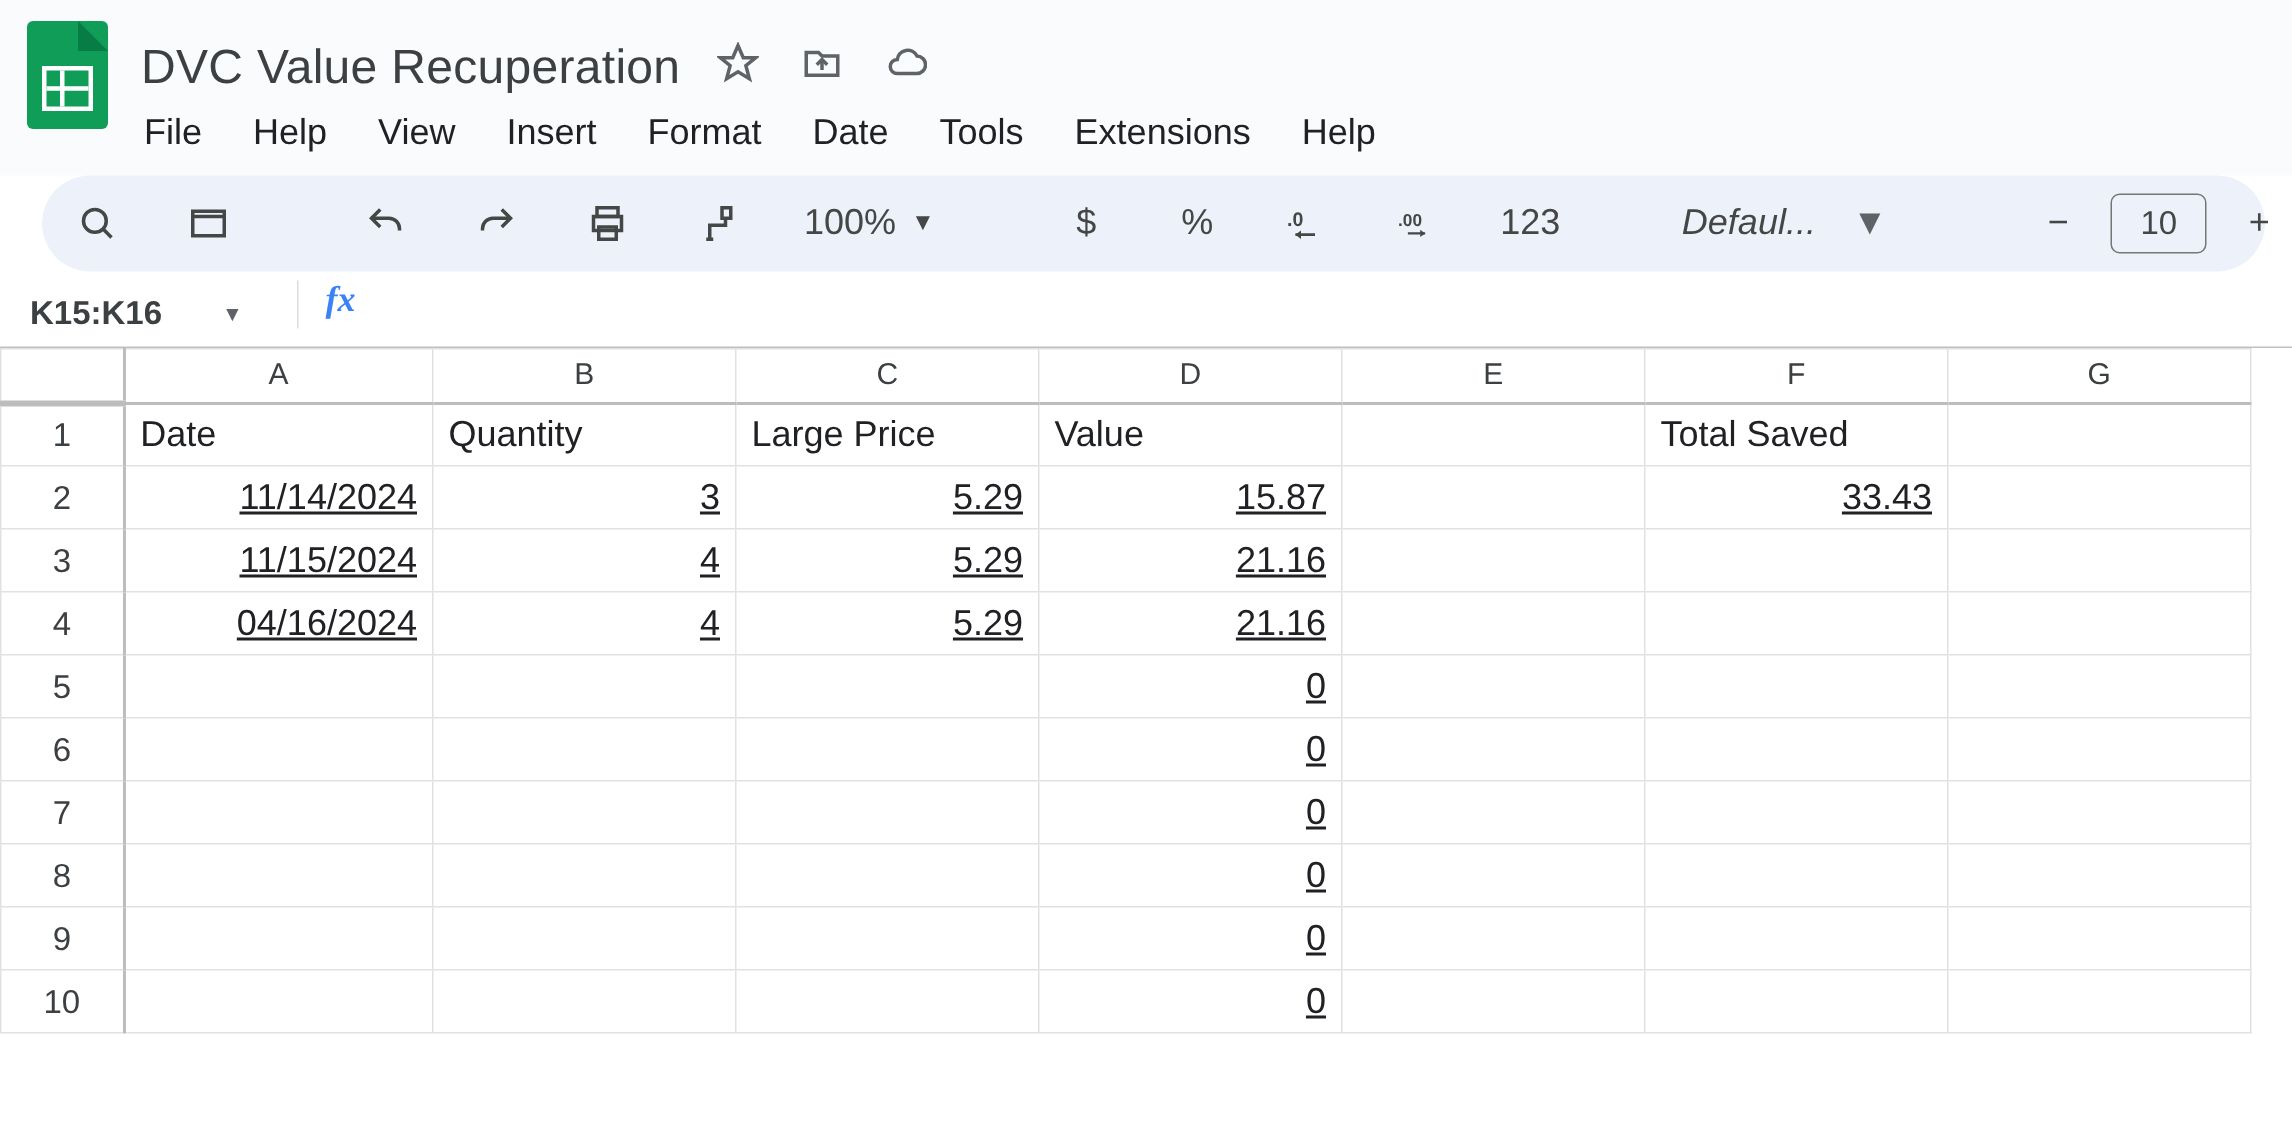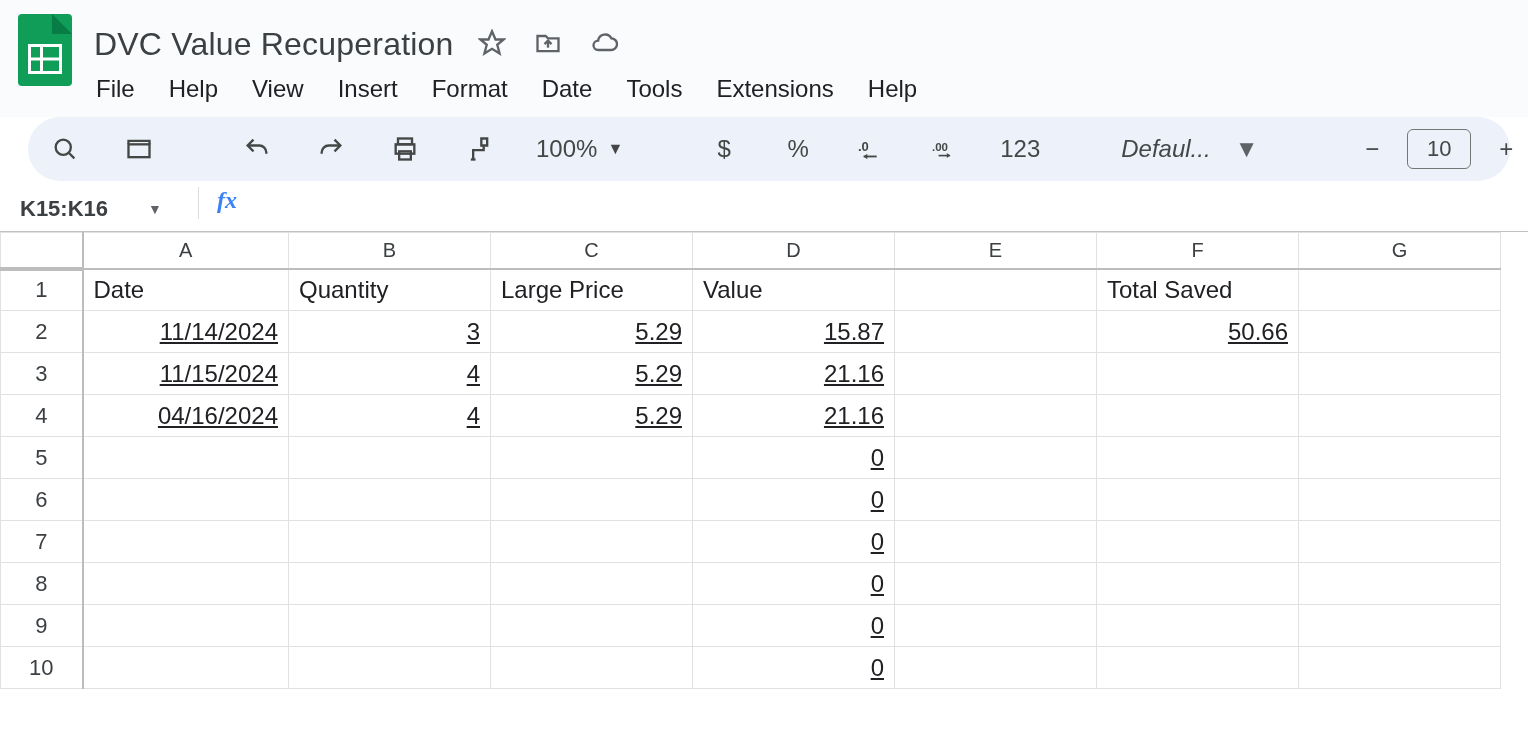--- a/index.html
+++ b/index.html
@@ -248,21 +248,21 @@
           <td class="hdr">Total Saved</td>
           <td></td>
         </tr>
         <tr>
           <th>2</th>
           <td class="num">11/14/2024</td>
           <td class="num">3</td>
           <td class="num">5.29</td>
           <td class="num">15.87</td>
           <td></td>
-          <td class="num">50.66</td>
+          <td class="num">33.43</td>
           <td></td>
         </tr>
         <tr>
           <th>3</th>
           <td class="num">11/15/2024</td>
           <td class="num">4</td>
           <td class="num">5.29</td>
           <td class="num">21.16</td>
           <td></td>
           <td class="num"></td>

